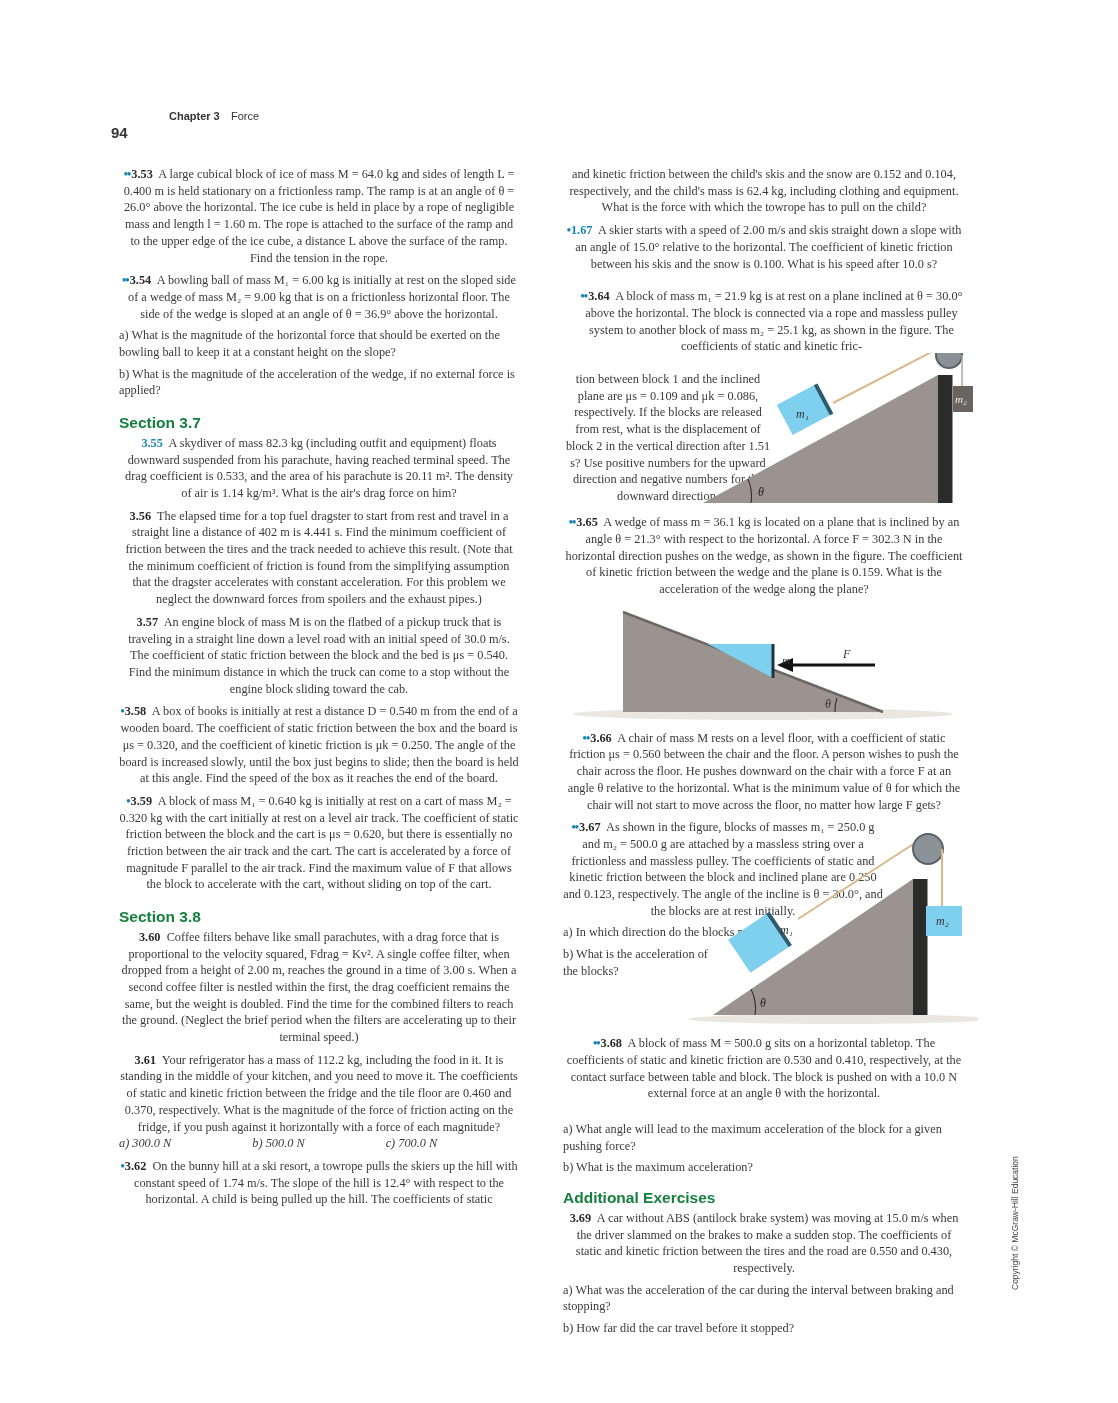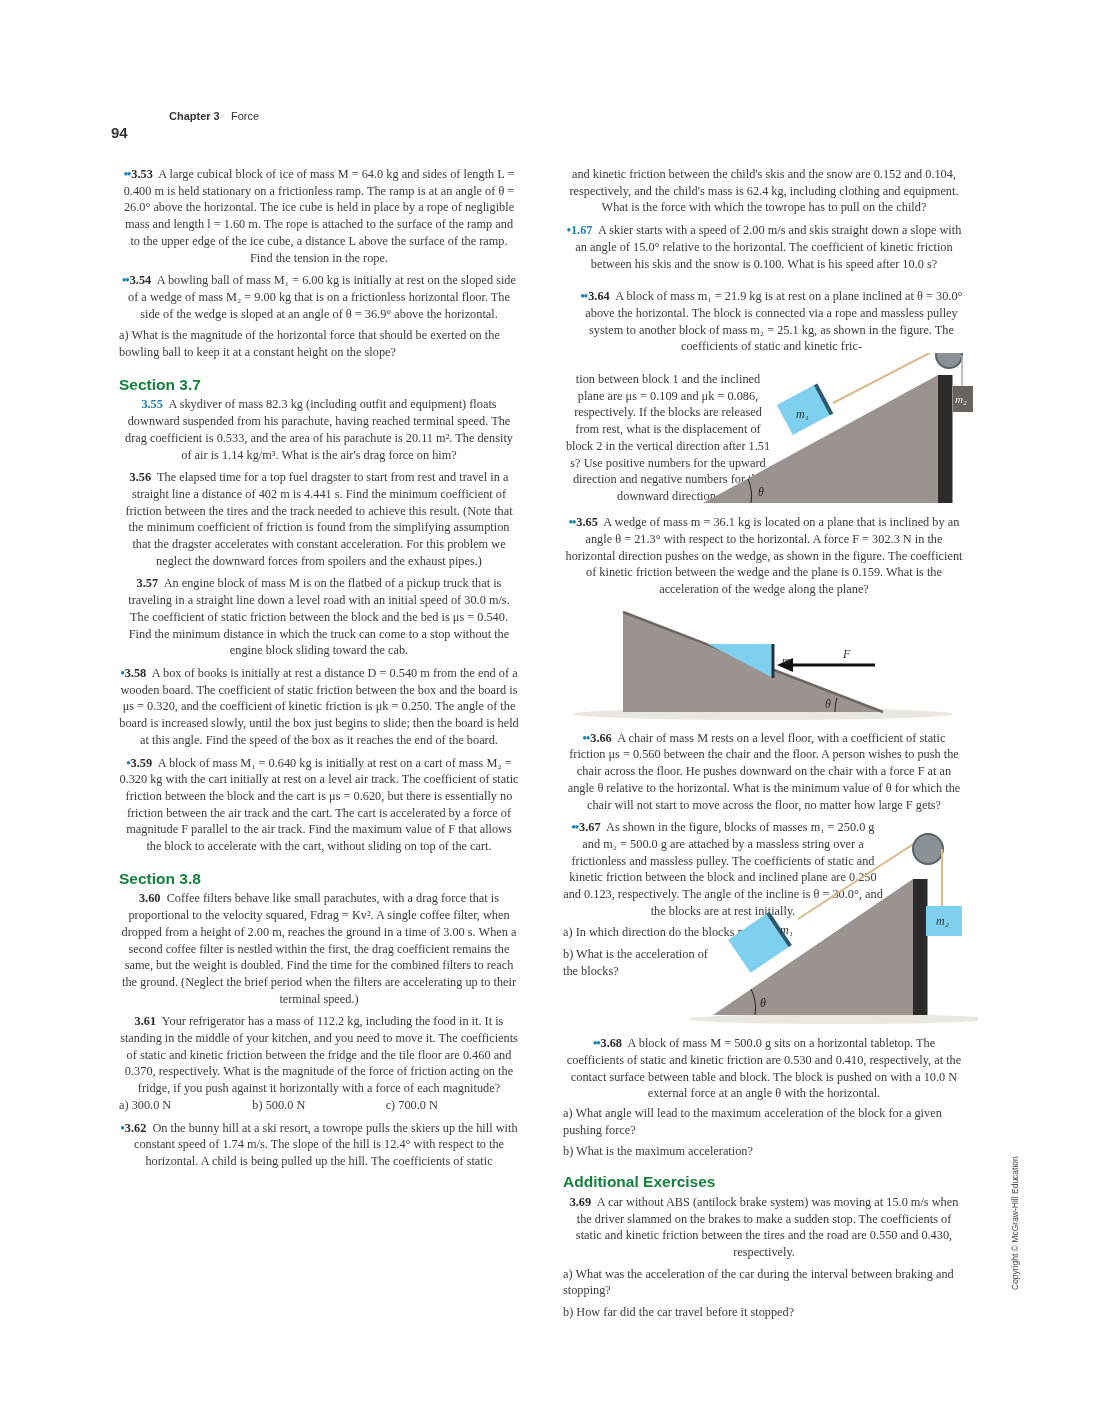--- a/index.html
+++ b/index.html
@@ -16,21 +16,21 @@
   .col.right { left: 563px; width: 402px; }
 
   .prob { margin: 0 0 6px 0; text-align: center; }
   .num { font-weight: bold; color: #2a2a2a; }
   .num.blue { color: #1a83b6; }
   .dots { color: #1a83b6; font-weight: bold; letter-spacing: -1px; margin-right: 1px; }
   .sub { margin: 0 0 5px 0; }
   .sect { font-family: "Liberation Sans", "DejaVu Sans", sans-serif; font-weight: bold;
           font-size: 15.5px; color: #15803d; margin: 12px 0 3px 0; }
 
-  .answers { display: flex; margin-bottom: 6px; }
+  .answers { display: flex; margin-bottom: 6px; font-style: italic; }
   .answers span { flex: 1; }
 
   .wrap-short { width: 210px; }
 
   .fig { position: relative; margin: 4px 0 8px 0; }
   .fig svg { display: block; }
 
   .copyright { position: absolute; left: 1010px; top: 1290px; transform-origin: 0 0;
                transform: rotate(-90deg); font-family: "Liberation Sans", "DejaVu Sans", sans-serif;
                font-size: 8.5px; color: #444; white-space: nowrap; }
@@ -47,20 +47,21 @@
 <div class="col left">
   <p class="prob">
     <span class="dots">••</span><span class="num">3.53</span>&nbsp;
     <span>A large cubical block of ice of mass M = 64.0 kg and sides of length L = 0.400 m is held stationary on a frictionless ramp. The ramp is at an angle of θ = 26.0° above the horizontal. The ice cube is held in place by a rope of negligible mass and length l = 1.60 m. The rope is attached to the surface of the ramp and to the upper edge of the ice cube, a distance L above the surface of the ramp. Find the tension in the rope.</span>
   </p>
   <p class="prob" style="margin-bottom:5px">
     <span class="dots">••</span><span class="num">3.54</span>&nbsp;
     <span>A bowling ball of mass M₁ = 6.00 kg is initially at rest on the sloped side of a wedge of mass M₂ = 9.00 kg that is on a frictionless horizontal floor. The side of the wedge is sloped at an angle of θ = 36.9° above the horizontal.</span>
   </p>
   <p class="sub">a) What is the magnitude of the horizontal force that should be exerted on the bowling ball to keep it at a constant height on the slope?</p>
+  <p class="sub">b) What is the magnitude of the acceleration of the wedge, if no external force is applied?</p>
 
   <div class="sect" style="margin-top:16px">Section 3.7</div>
   <p class="prob">
     <span class="num blue">3.55</span>&nbsp;
     <span>A skydiver of mass 82.3 kg (including outfit and equipment) floats downward suspended from his parachute, having reached terminal speed. The drag coefficient is 0.533, and the area of his parachute is 20.11 m². The density of air is 1.14 kg/m³. What is the air's drag force on him?</span>
   </p>
   <p class="prob">
     <span class="num">3.56</span>&nbsp;
     <span>The elapsed time for a top fuel dragster to start from rest and travel in a straight line a distance of 402 m is 4.441 s. Find the minimum coefficient of friction between the tires and the track needed to achieve this result. (Note that the minimum coefficient of friction is found from the simplifying assumption that the dragster accelerates with constant acceleration. For this problem we neglect the downward forces from spoilers and the exhaust pipes.)</span>
   </p>
@@ -172,21 +173,21 @@
       <circle cx="240" cy="30" r="15" fill="#8a9298" stroke="#5a6166" stroke-width="2"></circle>
       <line x1="254" y1="30" x2="254" y2="87" stroke="#d9b889" stroke-width="2"></line>
       <rect x="238" y="87" width="36" height="30" fill="#7fcfee"></rect>
       <text x="92" y="115" font-size="12" font-style="italic" fill="#333" font-family="Liberation Serif, serif">m₁</text>
       <text x="248" y="106" font-size="12" font-style="italic" fill="#333" font-family="Liberation Serif, serif">m₂</text>
       <path d="M63,170 A44,44 0 0 1 67,196" fill="none" stroke="#222" stroke-width="1"></path>
       <text x="72" y="188" font-size="12" font-style="italic" fill="#222" font-family="Liberation Serif, serif">θ</text>
     </svg>
   </div>
 
-  <p class="prob" style="margin-top:10px; margin-bottom:3px">
+  <p class="prob" style="margin-top:10px; margin-bottom:19px">
     <span class="dots">••</span><span class="num">3.68</span>&nbsp;
     <span>A block of mass M = 500.0 g sits on a horizontal tabletop. The coefficients of static and kinetic friction are 0.530 and 0.410, respectively, at the contact surface between table and block. The block is pushed on with a 10.0 N external force at an angle θ with the horizontal.</span>
   </p>
   <p class="sub">a) What angle will lead to the maximum acceleration of the block for a given pushing force?</p>
   <p class="sub">b) What is the maximum acceleration?</p>
 
   <div class="sect" style="margin-top:14px">Additional Exercises</div>
   <p class="prob" style="margin-bottom:5px">
     <span class="num">3.69</span>&nbsp;
     <span>A car without ABS (antilock brake system) was moving at 15.0 m/s when the driver slammed on the brakes to make a sudden stop. The coefficients of static and kinetic friction between the tires and the road are 0.550 and 0.430, respectively.</span>

